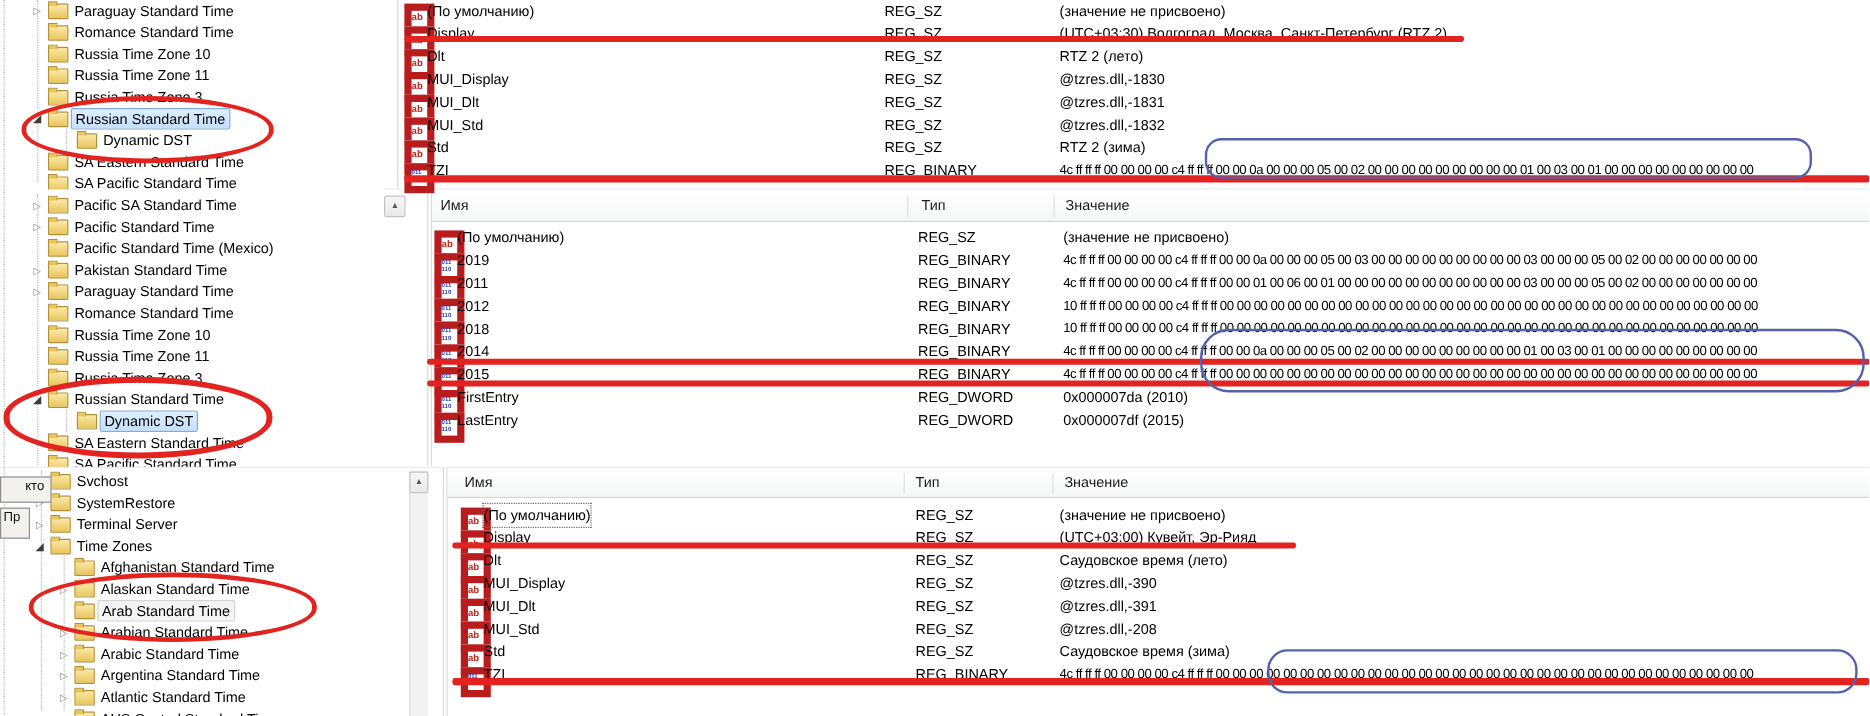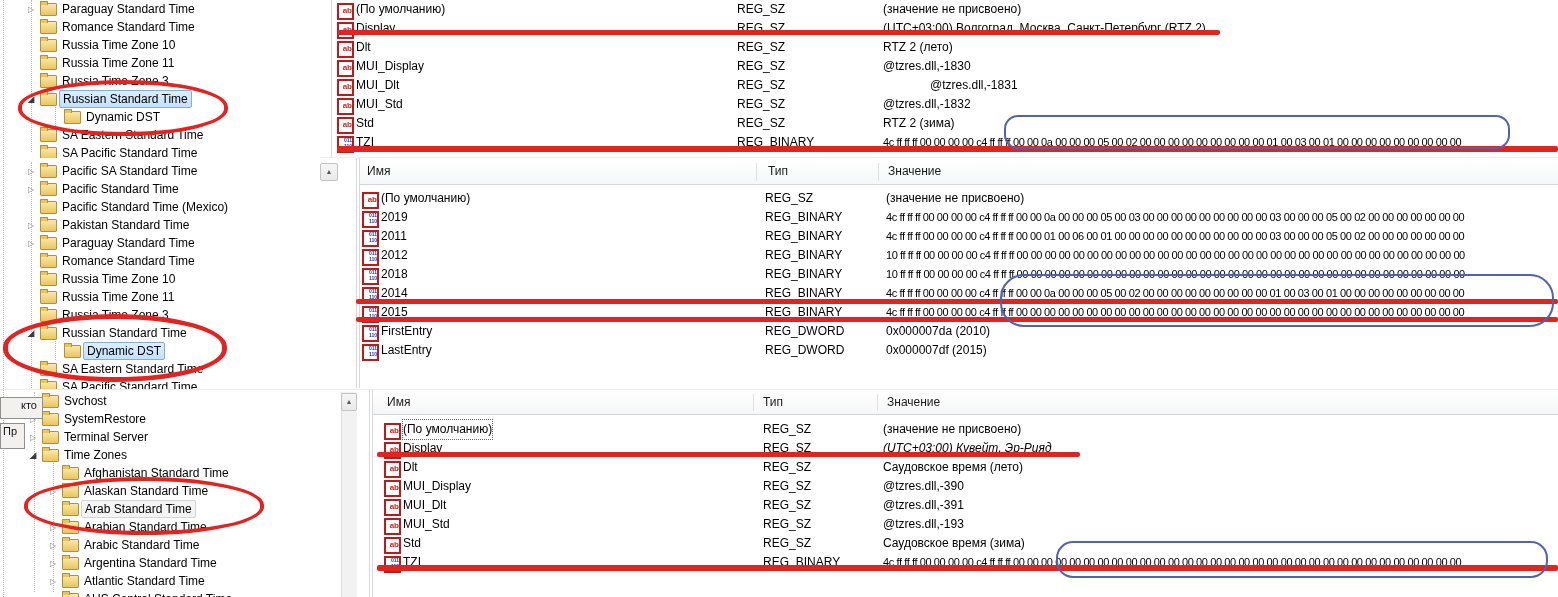--- a/index.html
+++ b/index.html
@@ -16,22 +16,22 @@
   .folder::before{content:"";position:absolute;top:-3px;left:-1px;width:6px;height:3px;
           background:#e9c55e;border:1px solid #b49138;border-bottom:none;border-radius:1px 1px 0 0;}
   .lbl{padding:0 3px;line-height:16px;}
   .sel-active .lbl{background:linear-gradient(#ddefff,#c4e0fb);border:1px solid #84acdd;border-radius:2px;padding:0 3px;}
   .sel-inactive .lbl{background:#f4f4f4;border:1px solid #d5d5d5;border-radius:2px;padding:0 3px;}
   .guide{position:absolute;border-left:1px dotted #b8b8b8;width:0;}
 
   
   .reg-row{position:absolute;left:0;width:1558px;height:19px;}
   .reg-row span{position:absolute;top:0;line-height:19px;white-space:nowrap;}
-  .ric{top:3px !important;width:13px;height:13px;line-height:12px !important;border:2px solid #b91c1c;
-       background:#fff;text-align:right;font-weight:bold;}
+  .ric{top:3px !important;width:13px;height:13px;line-height:12px !important;border:6px solid #b91c1c;
+       background:#fff;text-align:left;font-weight:bold;}
   .ric.sz{color:#c22a21;font-size:8px;}
   .ric.bin{color:#2233aa;font-size:5px;line-height:5.5px !important;letter-spacing:0;}
   .hexval{font-size:11px;letter-spacing:-0.4px;}
   .focusdot{outline:1px dotted #666;}
   .hdr{position:absolute;background:linear-gradient(#ffffff,#f5f6f7);border-bottom:1px solid #d5d5d5;}
   .hdr span{position:absolute;line-height:23px;color:#1a1a1a;}
   .hsep{position:absolute;top:3px;bottom:3px;width:1px;background:#e0e0e0;}
   .vline{position:absolute;width:1px;background:#d9d9d9;}
   .hseam{position:absolute;height:1px;background:#ececec;}
 
@@ -265,39 +265,39 @@
       <div class="reg-row" style="top: 0px;">
         <span class="ric sz" style="left: 337px;">ab</span>
         <span style="left: 356px;">(По умолчанию)</span>
         <span style="left: 737px;">REG_SZ</span>
         <span style="left: 883px; right: 0px; overflow: hidden;">(значение не присвоено)</span>
       </div>
       <div class="reg-row" style="top: 19px;">
         <span class="ric sz" style="left: 337px;">ab</span>
         <span style="left: 356px;">Display</span>
         <span style="left: 737px;">REG_SZ</span>
-        <span style="left: 883px; right: 0px; overflow: hidden;">(UTC+03:00) Волгоград, Москва, Санкт-Петербург (RTZ 2)</span>
+        <span style="left: 883px; right: 0px; overflow: hidden;">(UTC+03:30) Волгоград, Москва, Санкт-Петербург (RTZ 2)</span>
       </div>
       <div class="reg-row" style="top: 38px;">
         <span class="ric sz" style="left: 337px;">ab</span>
         <span style="left: 356px;">Dlt</span>
         <span style="left: 737px;">REG_SZ</span>
         <span style="left: 883px; right: 0px; overflow: hidden;">RTZ 2 (лето)</span>
       </div>
       <div class="reg-row" style="top: 57px;">
         <span class="ric sz" style="left: 337px;">ab</span>
         <span style="left: 356px;">MUI_Display</span>
         <span style="left: 737px;">REG_SZ</span>
         <span style="left: 883px; right: 0px; overflow: hidden;">@tzres.dll,-1830</span>
       </div>
       <div class="reg-row" style="top: 76px;">
         <span class="ric sz" style="left: 337px;">ab</span>
         <span style="left: 356px;">MUI_Dlt</span>
         <span style="left: 737px;">REG_SZ</span>
-        <span style="left: 883px; right: 0px; overflow: hidden; margin-left: 47px;">@tzres.dll,-1831</span>
+        <span style="left: 883px; right: 0px; overflow: hidden;">@tzres.dll,-1831</span>
       </div>
       <div class="reg-row" style="top: 95px;">
         <span class="ric sz" style="left: 337px;">ab</span>
         <span style="left: 356px;">MUI_Std</span>
         <span style="left: 737px;">REG_SZ</span>
         <span style="left: 883px; right: 0px; overflow: hidden;">@tzres.dll,-1832</span>
       </div>
       <div class="reg-row" style="top: 114px;">
         <span class="ric sz" style="left: 337px;">ab</span>
         <span style="left: 356px;">Std</span>
@@ -371,21 +371,21 @@
       <div class="reg-row" style="top: 420px;">
         <span class="ric sz" style="left: 384px;">ab</span>
         <span class="focusdot" style="left: 403px;">(По умолчанию)</span>
         <span style="left: 763px;">REG_SZ</span>
         <span style="left: 883px; right: 0px; overflow: hidden;">(значение не присвоено)</span>
       </div>
       <div class="reg-row" style="top: 439px;">
         <span class="ric sz" style="left: 384px;">ab</span>
         <span style="left: 403px;">Display</span>
         <span style="left: 763px;">REG_SZ</span>
-        <span style="left: 883px; right: 10px; overflow: hidden; font-style: italic;">(UTC+03:00) Кувейт, Эр-Рияд</span>
+        <span style="left: 883px; right: 10px; overflow: hidden;">(UTC+03:00) Кувейт, Эр-Рияд</span>
       </div>
       <div class="reg-row" style="top: 458px;">
         <span class="ric sz" style="left: 384px;">ab</span>
         <span style="left: 403px;">Dlt</span>
         <span style="left: 763px;">REG_SZ</span>
         <span style="left: 883px; right: 0px; overflow: hidden;">Саудовское время (лето)</span>
       </div>
       <div class="reg-row" style="top: 477px;">
         <span class="ric sz" style="left: 384px;">ab</span>
         <span style="left: 403px;">MUI_Display</span>
@@ -395,21 +395,21 @@
       <div class="reg-row" style="top: 496px;">
         <span class="ric sz" style="left: 384px;">ab</span>
         <span style="left: 403px;">MUI_Dlt</span>
         <span style="left: 763px;">REG_SZ</span>
         <span style="left: 883px; right: 0px; overflow: hidden;">@tzres.dll,-391</span>
       </div>
       <div class="reg-row" style="top: 515px;">
         <span class="ric sz" style="left: 384px;">ab</span>
         <span style="left: 403px;">MUI_Std</span>
         <span style="left: 763px;">REG_SZ</span>
-        <span style="left: 883px; right: 0px; overflow: hidden;">@tzres.dll,-193</span>
+        <span style="left: 883px; right: 0px; overflow: hidden;">@tzres.dll,-208</span>
       </div>
       <div class="reg-row" style="top: 534px;">
         <span class="ric sz" style="left: 384px;">ab</span>
         <span style="left: 403px;">Std</span>
         <span style="left: 763px;">REG_SZ</span>
         <span style="left: 883px; right: 0px; overflow: hidden;">Саудовское время (зима)</span>
       </div>
       <div class="reg-row" style="top: 553px;">
         <span class="ric bin" style="left: 384px;">011<br>110</span>
         <span style="left: 403px;">TZI</span>

